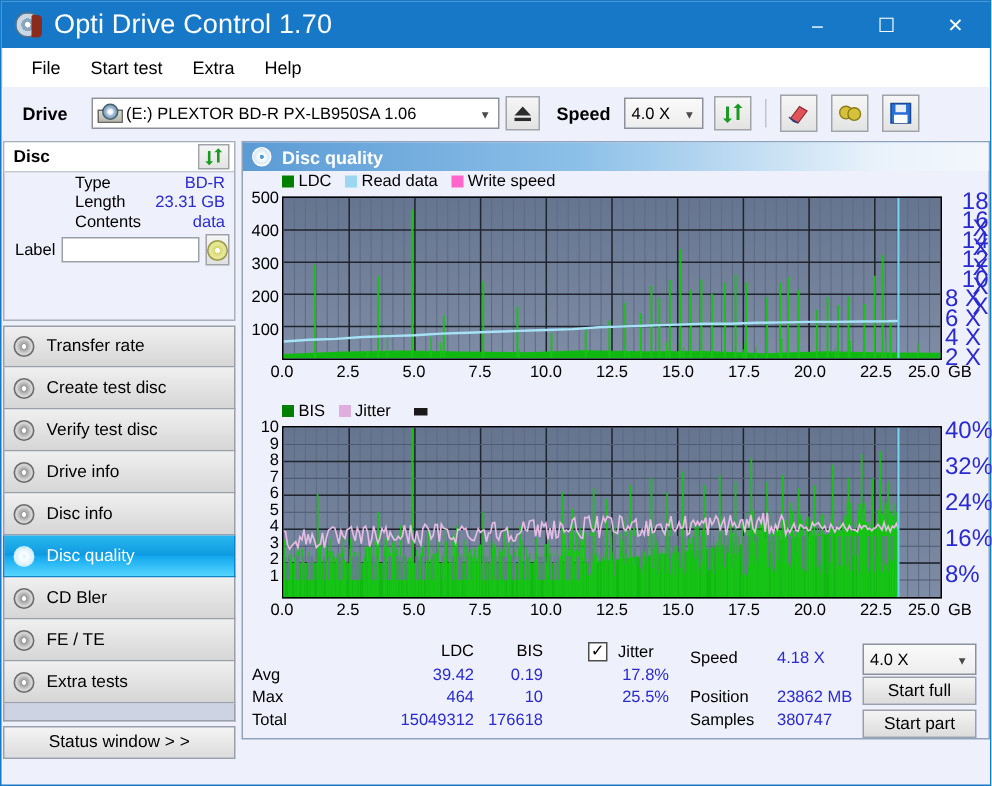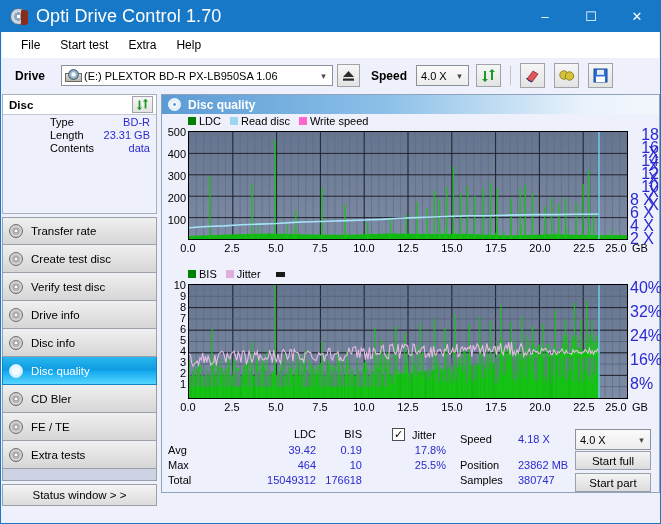--- a/index.html
+++ b/index.html
@@ -268,20 +268,27 @@
         <span class="k">Type</span>
         <span class="v">BD-R</span>
       </div>
       <div class="disc-row">
         <span class="k">Length</span>
         <span class="v">23.31 GB</span>
       </div>
       <div class="disc-row">
         <span class="k">Contents</span>
         <span class="v">data</span>
+      </div>
+      <div id="labelrow">
+        <span style="font-size:11px">Label</span>
+        <input id="labelinput" type="text" value="" style="">
+        <div class="cdbtn">
+            <span class="cd-glyph"></span>
+          </div>
       </div>
     </div>
 
     <div id="nav">
       <div class="navbtn">
         <span class="nav-ico">
             <span class="disc"></span>
           </span>
         <span>Transfer rate</span>
       </div>
@@ -342,21 +349,21 @@
     <div id="rhdr">
       <span class="hdr-disc"></span>
       <span class="t">Disc quality</span>
     </div>
 
     <div class="chart" id="chart1" style="position:absolute;left:0;top:19px;width:497px;height:152px;">
       <div class="legend" style="left:26px;top:1px">
         <span class="sw" style="background:#008000"></span>
         <span class="lb">LDC</span>
         <span class="sw" style="background:#9bd7f0"></span>
-        <span class="lb">Read disc</span>
+        <span class="lb">Read data</span>
         <span class="sw" style="background:#ff66cc"></span>
         <span class="lb">Write speed</span>
       </div>
 
       <div class="axl" style="left:0px;top:12px;width:24px">500</div>
       <div class="axl" style="left:0px;top:34px;width:24px">400</div>
       <div class="axl" style="left:0px;top:56px;width:24px">300</div>
       <div class="axl" style="left:0px;top:78px;width:24px">200</div>
       <div class="axl" style="left:0px;top:100px;width:24px">100</div>
 

